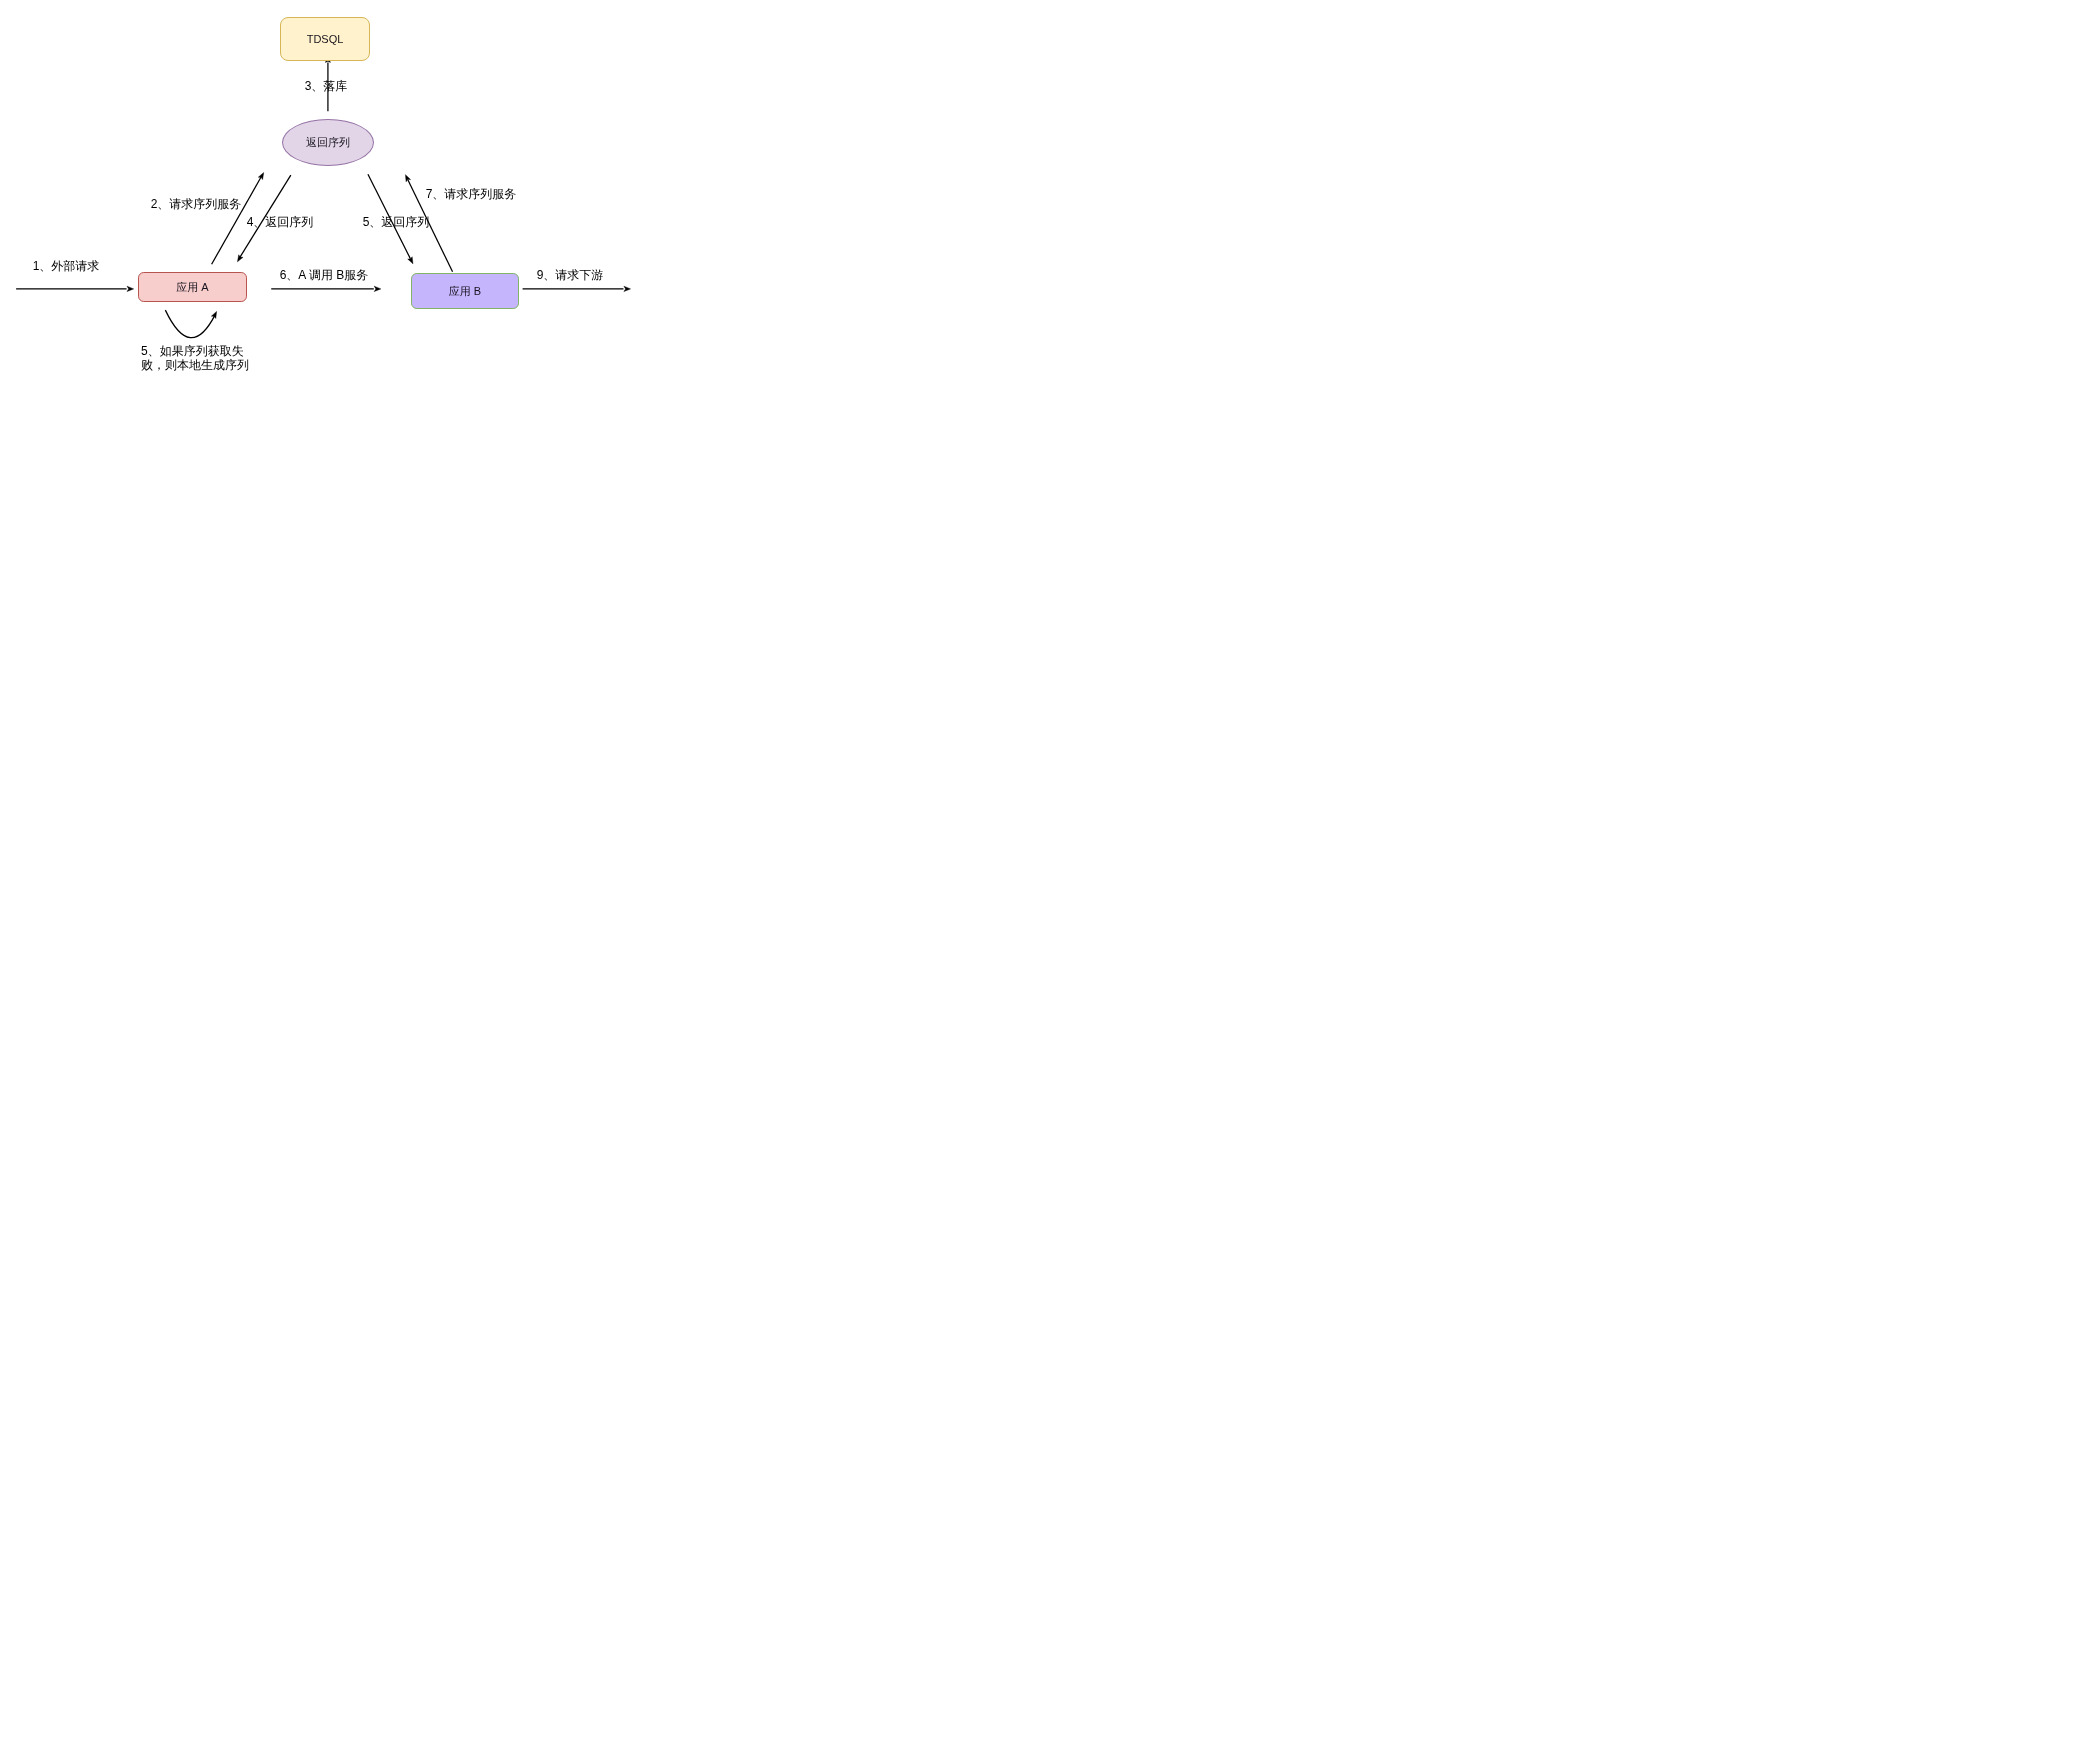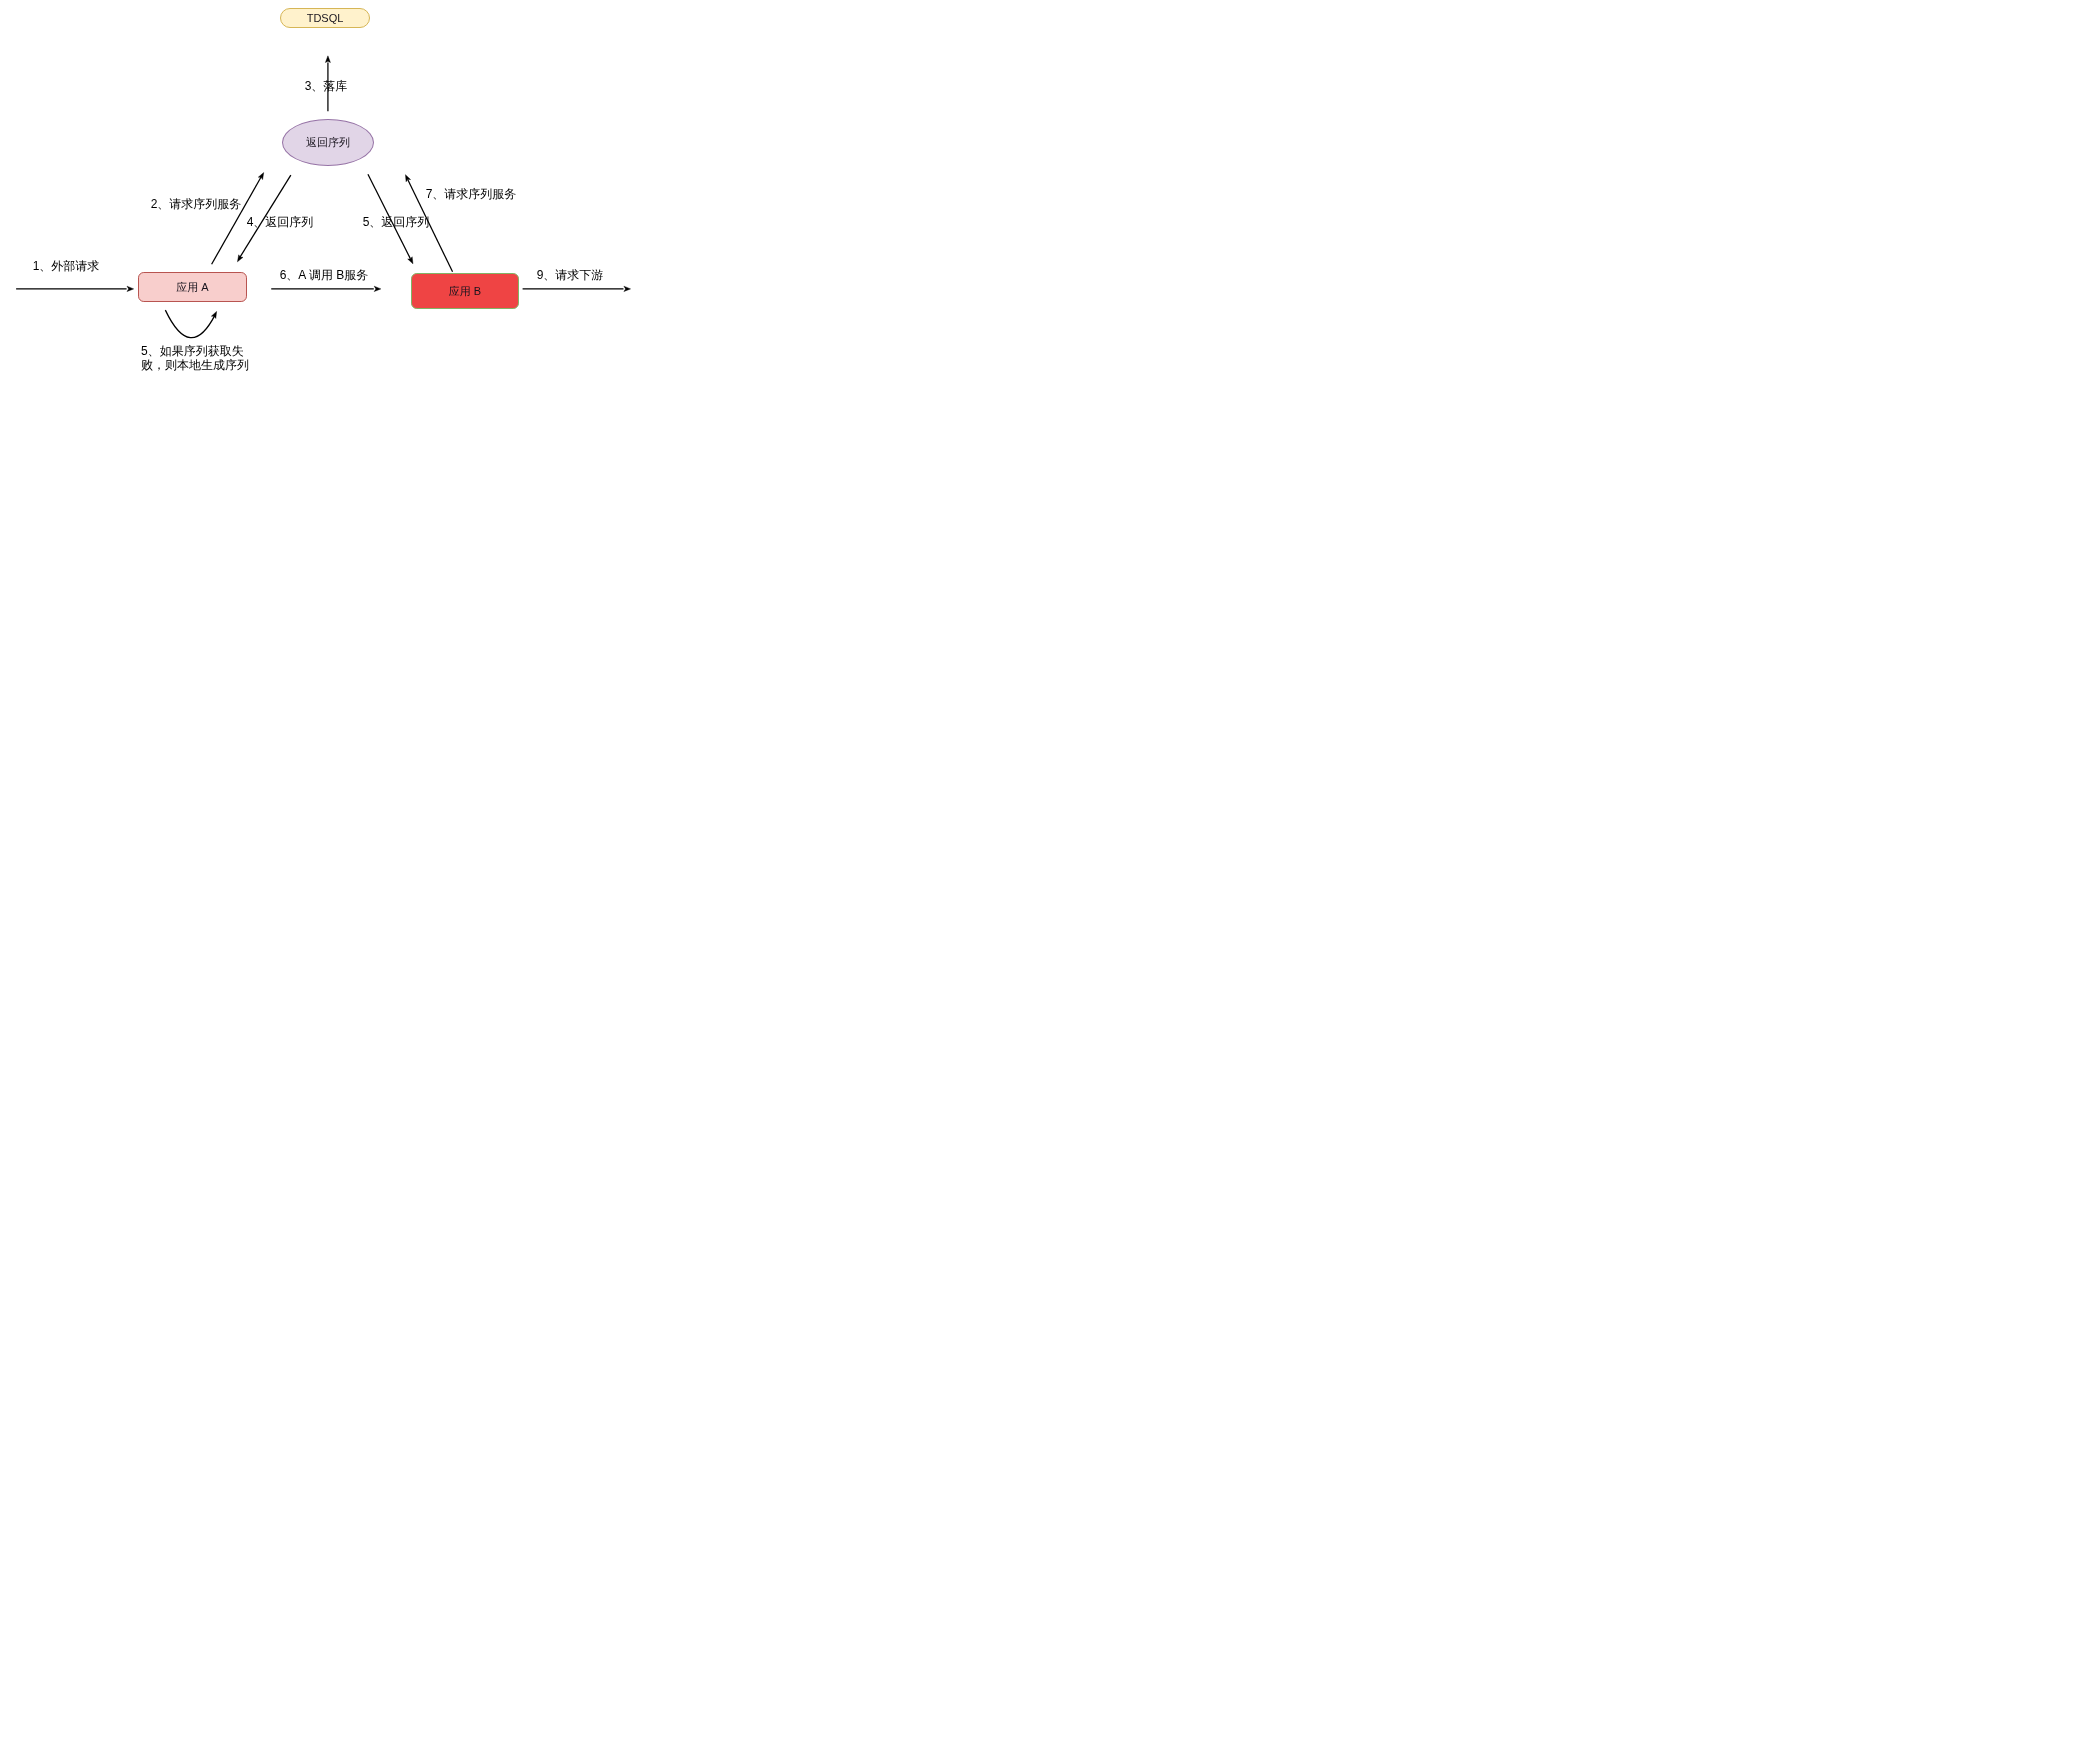--- a/index.html
+++ b/index.html
@@ -14,21 +14,21 @@
   .edge-line{stroke:currentColor;stroke-width:3;fill:none;}
   .edge-head{fill:currentColor;stroke:currentColor;stroke-width:1;stroke-linejoin:round;}
   .node{
     position:absolute;
     display:flex;align-items:center;justify-content:center;
     box-sizing:border-box;
     border:1.7px solid #000;
     font-size:11px;color:#18141d;
     text-align:center;white-space:nowrap;
   }
-  #node-tdsql {left:280px;top:8px;width:90px;height:20px;border-radius:13px;}
+  #node-tdsql {left:280px;top:17px;width:90px;height:44px;border-radius:8px;}
   #node-seq   {left:282px;top:119px;width:92px;height:47px;border-radius:50%;}
   #node-app-a {left:138px;top:272px;width:109px;height:30px;border-radius:5.8px;}
   #node-app-b {left:411px;top:273px;width:108px;height:36px;border-radius:5.8px;}
   .edge-label{
     position:absolute;
     transform:translate(-50%,-50%);
     font-size:12px;color:#000;
     white-space:nowrap;text-align:left;
     line-height:13.8px;
   }
@@ -100,21 +100,21 @@
   </div>
 
   <div class="node" id="node-seq" style="background: rgb(225, 213, 231); border-color: rgb(150, 115, 166);">
     <span>返回序列</span>
   </div>
 
   <div class="node" id="node-app-a" style="background: rgb(248, 206, 204); border-color: rgb(184, 84, 80);">
     <span>应用 A</span>
   </div>
 
-  <div class="node" id="node-app-b" style="background: #ef4444; border-color: rgb(130, 179, 102);">
+  <div class="node" id="node-app-b" style="background: #c4b5fd; border-color: rgb(130, 179, 102);">
     <span>应用 B</span>
   </div>
 
   <div class="edge-label" id="edge-label-1">1、外部请求</div>
   <div class="edge-label" id="edge-label-2">2、请求序列服务</div>
   <div class="edge-label" id="edge-label-3">3、落库</div>
   <div class="edge-label" id="edge-label-4">4、返回序列</div>
 
   <div class="edge-label" id="edge-label-5">
     <div>5、如果序列获取失</div>

